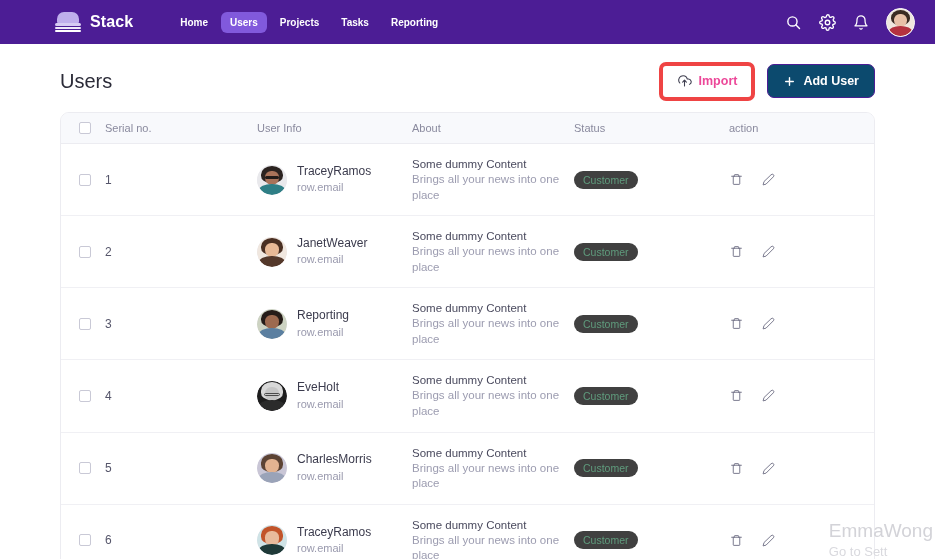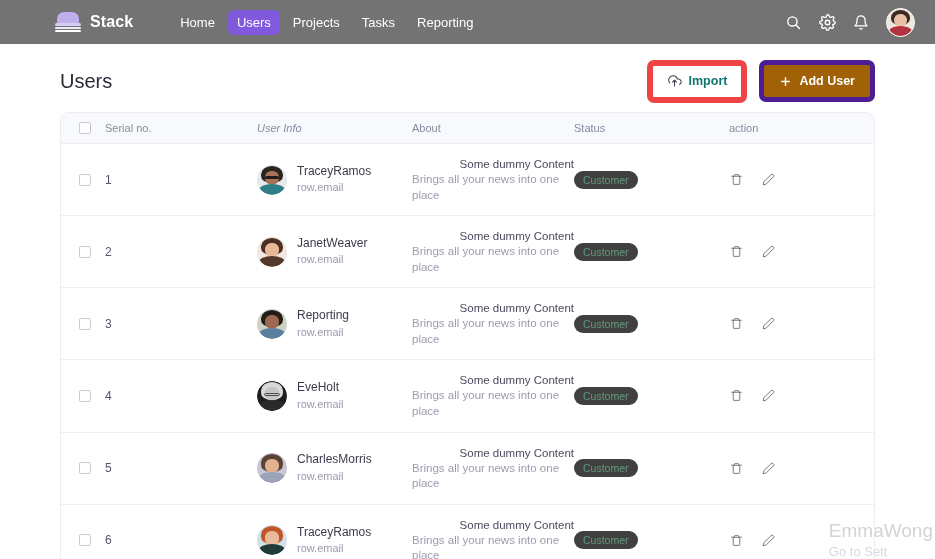--- a/index.html
+++ b/index.html
@@ -8,21 +8,21 @@
     width: 935px; height: 559px;
     overflow: hidden;
     background: #ffffff;
     font-family: "Liberation Sans", sans-serif;
     -webkit-font-smoothing: antialiased;
   }
 
   
   .navbar {
     height: 44px;
-    background: #737373;
+    background: #4c1d95;
     display: flex;
     align-items: center;
     padding: 0 20px 0 55px;
     position: relative;
   }
   .brand { display: flex; align-items: center; gap: 9px; }
   .logo-stack { width: 26px; height: 20px; position: relative; }
   .logo-stack .lyr {
     position: absolute; left: 0; right: 0;
     background: #c7b6ef;
@@ -45,22 +45,22 @@
   }
 
   .nav-links {
     display: flex;
     align-items: center;
     gap: 4px;
     margin-left: 38px;
   }
   .nav-link {
     color: #ffffff;
-    font-size: 13px;
-    font-weight: normal;
+    font-size: 10px;
+    font-weight: bold;
     padding: 5px 9px;
     border-radius: 6px;
     white-space: nowrap;
     cursor: pointer;
   }
   .nav-link.active { background: #8159dc; }
 
   .nav-right {
     margin-left: auto;
     display: flex;
@@ -133,27 +133,27 @@
     align-items: center;
     gap: 7px;
     font-size: 12.5px;
     font-weight: bold;
     border-radius: 7px;
     cursor: pointer;
     white-space: nowrap;
   }
   .btn-import {
     background: #ffffff;
-    border: 6px solid #ef4444;
-    color: #0f766e;
+    border: 4px solid #ef4444;
+    color: #ec4899;
     padding: 8px 14px;
   }
   .btn-add {
-    background: #a16207;
-    border: 5px solid #4c1d95;
+    background: #0c4a6e;
+    border: 1px solid #4c1d95;
     color: #ffffff;
     padding: 9px 15px;
   }
   .btn svg { display: block; }
 
   
   .card {
     border: 1px solid #ececf1;
     border-radius: 9px;
     background: #ffffff;
@@ -168,21 +168,21 @@
     background: #f8f9fc;
     color: #8a8a9e;
     font-size: 11px;
     font-weight: normal;
     text-align: left;
     padding: 9px 0;
     border-bottom: 1px solid #ececf1;
   }
   .col-check { width: 44px; padding-left: 18px !important; }
   .col-serial { width: 152px; }
-  .col-userinfo { width: 155px; font-style: italic; }
+  .col-userinfo { width: 155px; }
   .col-about { width: 162px; }
   .col-status { width: 155px; }
   .col-action { width: auto; }
 
   table.users tbody td {
     border-bottom: 1px solid #f0f0f4;
     padding: 12px 0;
     vertical-align: middle;
     font-size: 12px;
     color: #5b5b70;
@@ -204,21 +204,21 @@
     width: 30px; height: 30px;
     border-radius: 50%;
     overflow: hidden;
     flex: none;
     position: relative;
     background: #eceaf0;
   }
   .uname { font-size: 12px; color: #3b3b4d; line-height: 1.45; }
   .uemail { font-size: 11px; color: #9a9aae; line-height: 1.45; }
 
-  .about-title { font-size: 11.5px; color: #4a4a5e; line-height: 1.4; text-align: right; }
+  .about-title { font-size: 11.5px; color: #4a4a5e; line-height: 1.4; }
   .about-sub { font-size: 11.5px; color: #9c9cb0; line-height: 1.35; max-width: 150px; }
 
   .badge {
     display: inline-block;
     background: #404040;
     color: #5f9c7d;
     font-size: 10.5px;
     padding: 3px 9px;
     border-radius: 10px;
     white-space: nowrap;

